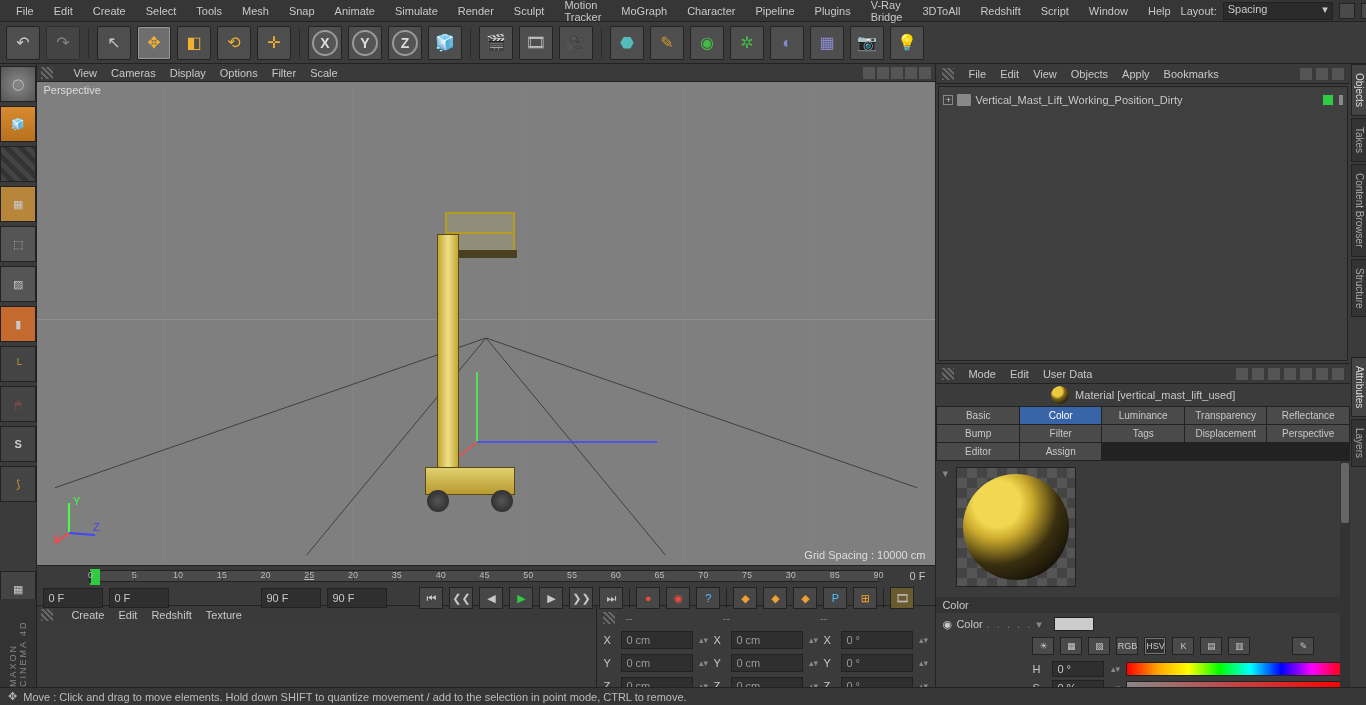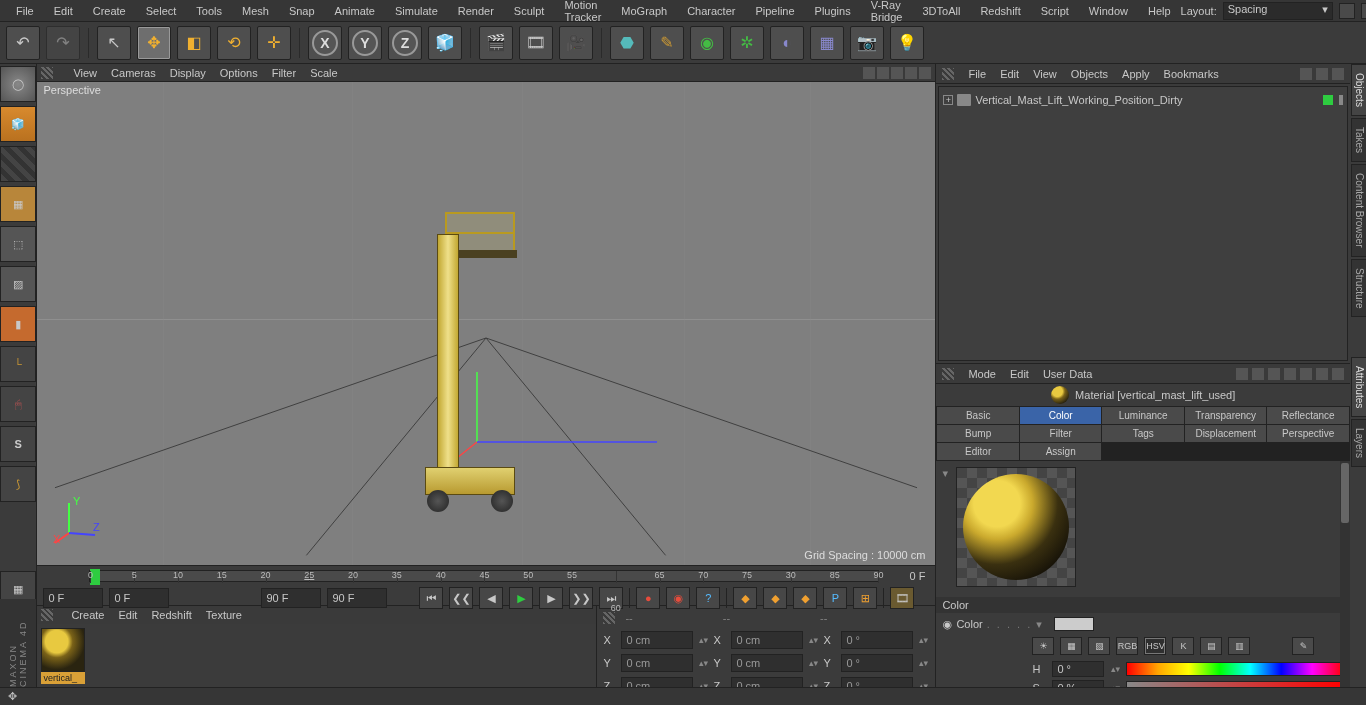--- a/index.html
+++ b/index.html
@@ -331,21 +331,21 @@
             <div class="lbl" style="left: 38.8889%;">35</div>
             <div class="tick" style="left: 44.4444%;"></div>
             <div class="lbl" style="left: 44.4444%;">40</div>
             <div class="tick" style="left: 50%;"></div>
             <div class="lbl" style="left: 50%;">45</div>
             <div class="tick" style="left: 55.5556%;"></div>
             <div class="lbl" style="left: 55.5556%;">50</div>
             <div class="tick" style="left: 61.1111%;"></div>
             <div class="lbl" style="left: 61.1111%;">55</div>
             <div class="tick" style="left: 66.6667%;"></div>
-            <div class="lbl" style="left: 66.6667%; margin-top: 33px;">60</div>
+            <div class="lbl" style="left: 66.6667%;">60</div>
             <div class="tick" style="left: 72.2222%;"></div>
             <div class="lbl" style="left: 72.2222%;">65</div>
             <div class="tick" style="left: 77.7778%;"></div>
             <div class="lbl" style="left: 77.7778%;">70</div>
             <div class="tick" style="left: 83.3333%;"></div>
             <div class="lbl" style="left: 83.3333%;">75</div>
             <div class="tick" style="left: 88.8889%;"></div>
             <div class="lbl" style="left: 88.8889%;">30</div>
             <div class="tick" style="left: 94.4444%;"></div>
             <div class="lbl" style="left: 94.4444%;">85</div>
@@ -393,24 +393,20 @@
 
     <div id="mat-panel">
       <div id="mat-left">
         <div id="mat-menu">
           <div class="grip"></div>
           <span>Create</span>
           <span>Edit</span>
           <span>Redshift</span>
           <span>Texture</span>
         </div>
-        <div id="mat-body">
-          <div class="mat-thumb"></div>
-          <div class="mat-cap">vertical_</div>
-        </div>
       </div>
       <div id="coord">
         <div id="coord-head">
           <div class="grip" style="width:12px;height:12px;background:repeating-linear-gradient(45deg,#666 0 2px,#3a3a3a 2px 4px)"></div>
           <span style="opacity:.5">--</span>
             <span style="margin-left:80px;opacity:.5">--</span>
             <span style="margin-left:80px;opacity:.5">--</span>
         </div>
         <div id="coord-grid">
             <div>X</div>
@@ -581,13 +577,14 @@
       <div class="vtab active">Attributes</div>
       <div class="vtab">Layers</div>
     </div>
   </div>
 </div>
 
 <div id="logo">MAXON CINEMA 4D</div>
 
 <div id="status">
   <span style="margin-right:6px">✥</span>
+  <span>Move : Click and drag to move elements. Hold down SHIFT to quantize movement / add to the selection in point mode, CTRL to remove.</span>
 </div>
 
 </body></html>

